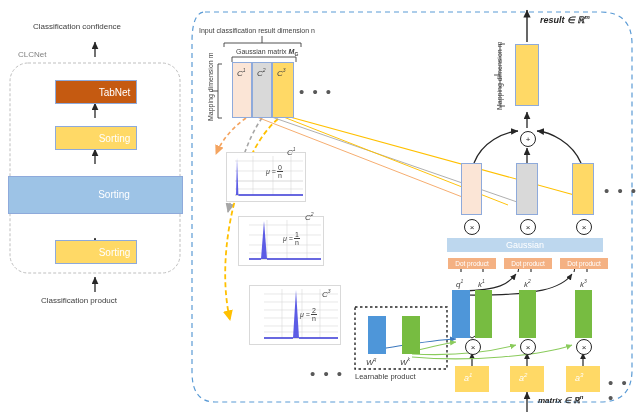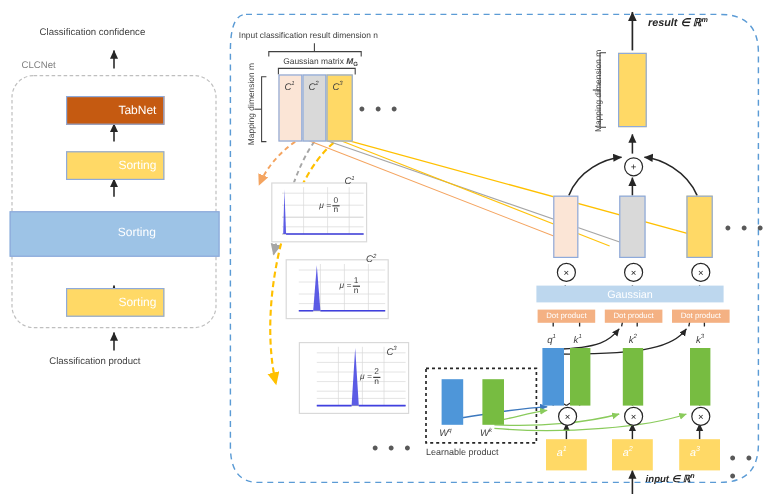--- a/index.html
+++ b/index.html
@@ -345,21 +345,21 @@
   </div>
 </div>
 <div class="plain" style="left:566px;top:366px;width:34px;height:26px;background:#FFD966;">
   <div class="abs ital" style="left:9px;top:6px;font-size:9px;color:#ffffff;">
     <span>a</span><sup style="font-size:6px;">3</sup>
   </div>
 </div>
 <div class="dots" style="left:608px;top:375px;">• • •</div>
 
 <div class="abs ital" style="left:538px;top:394px;font-size:8px;font-weight:bold;color:#262626;">
-  <span>input ∈ ℝ</span><sup style="font-size:6px;">n</sup>
+  <span>matrix ∈ ℝ</span><sup style="font-size:6px;">n</sup>
 </div>
 
 <div class="plain" style="left:368px;top:316px;width:18px;height:38px;background:#4E96D9;"></div>
 <div class="plain" style="left:402px;top:316px;width:18px;height:38px;background:#77BC41;"></div>
 <div class="abs ital" style="left:366px;top:356px;font-size:8px;">
   <span>W</span><sup style="font-size:5px;">q</sup>
 </div>
 <div class="abs ital" style="left:400px;top:356px;font-size:8px;">
   <span>W</span><sup style="font-size:5px;">k</sup>
 </div>

